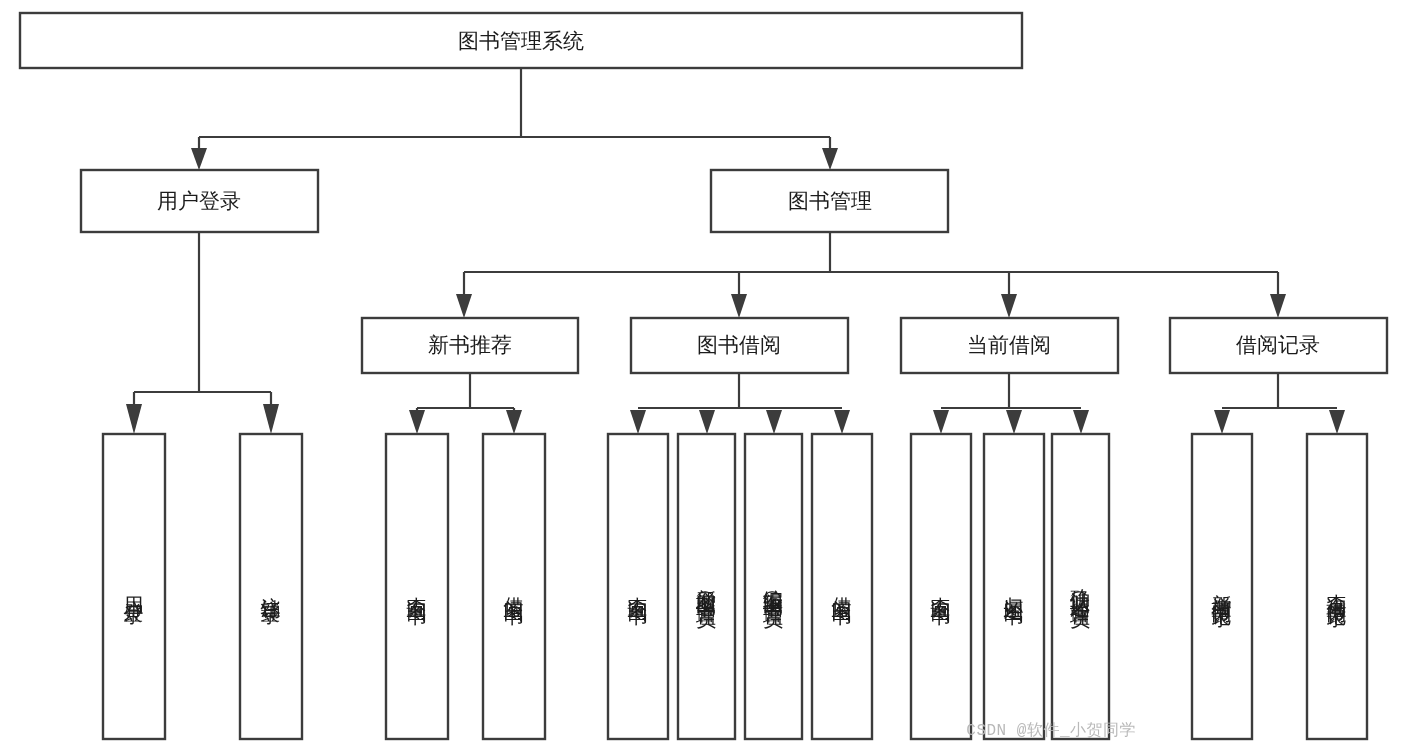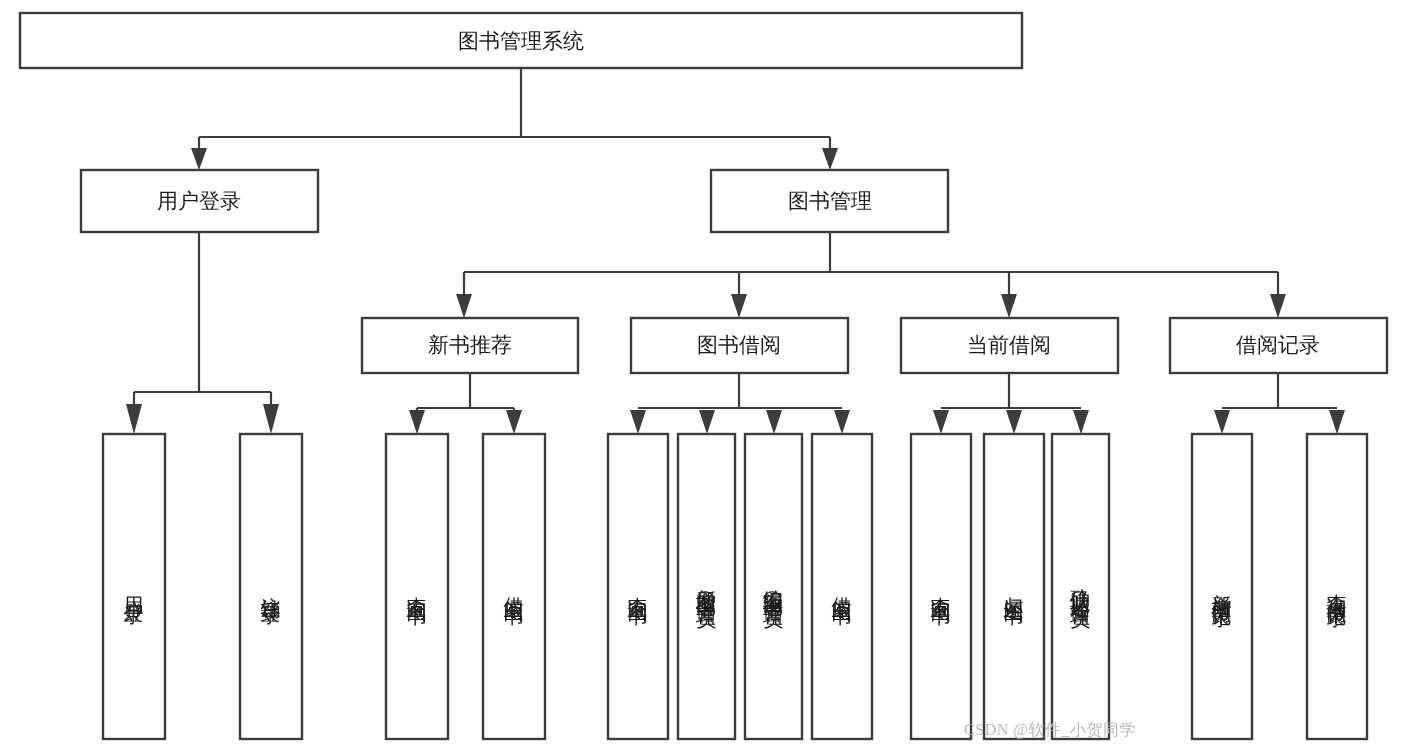--- a/index.html
+++ b/index.html
@@ -62,21 +62,21 @@
     display: flex;
     align-items: center;
     justify-content: center;
     white-space: nowrap;
     pointer-events: none;
   }
   .watermark {
     position: absolute;
     right: 8px;
     bottom: 6px;
-    font-family: Liberation Serif, serif;
+    font-family: Liberation Mono, monospace;
     font-size: 16px;
     color: #b9b9b9;
     letter-spacing: 0.5px;
     white-space: nowrap;
   }
 </style>
 </head>
 <body>
 
 <div id="diagram-root">

